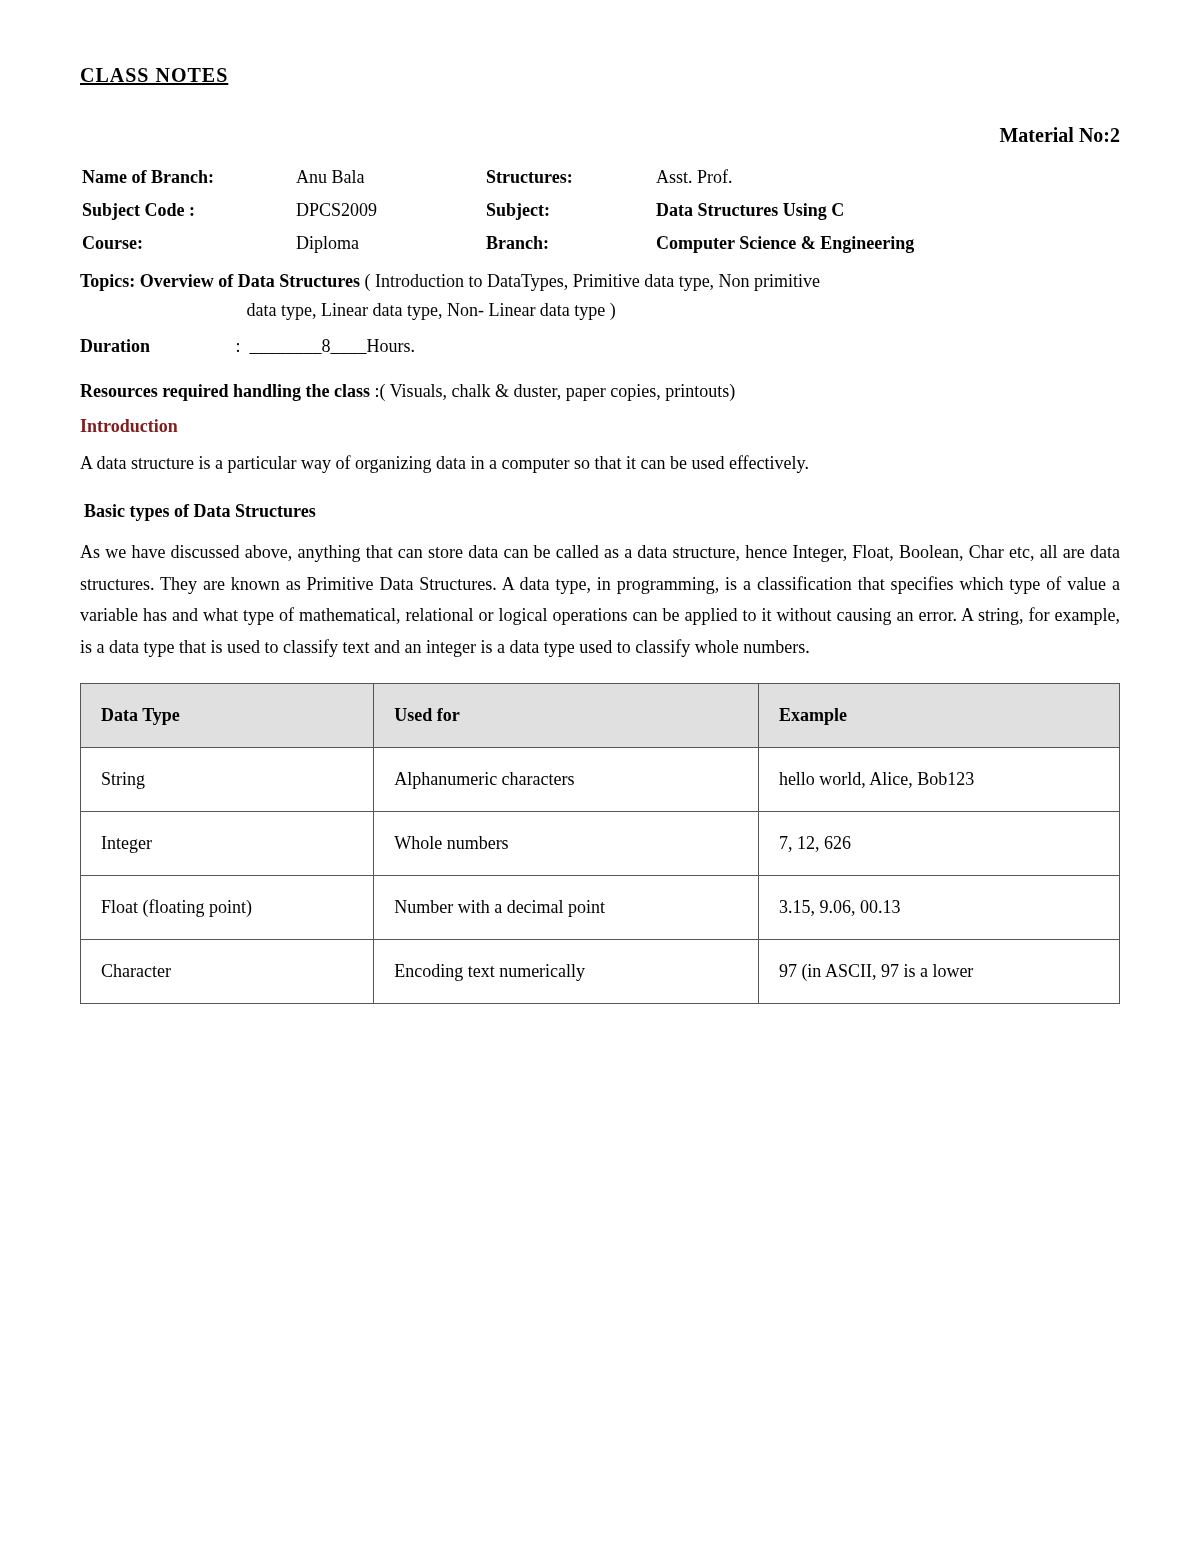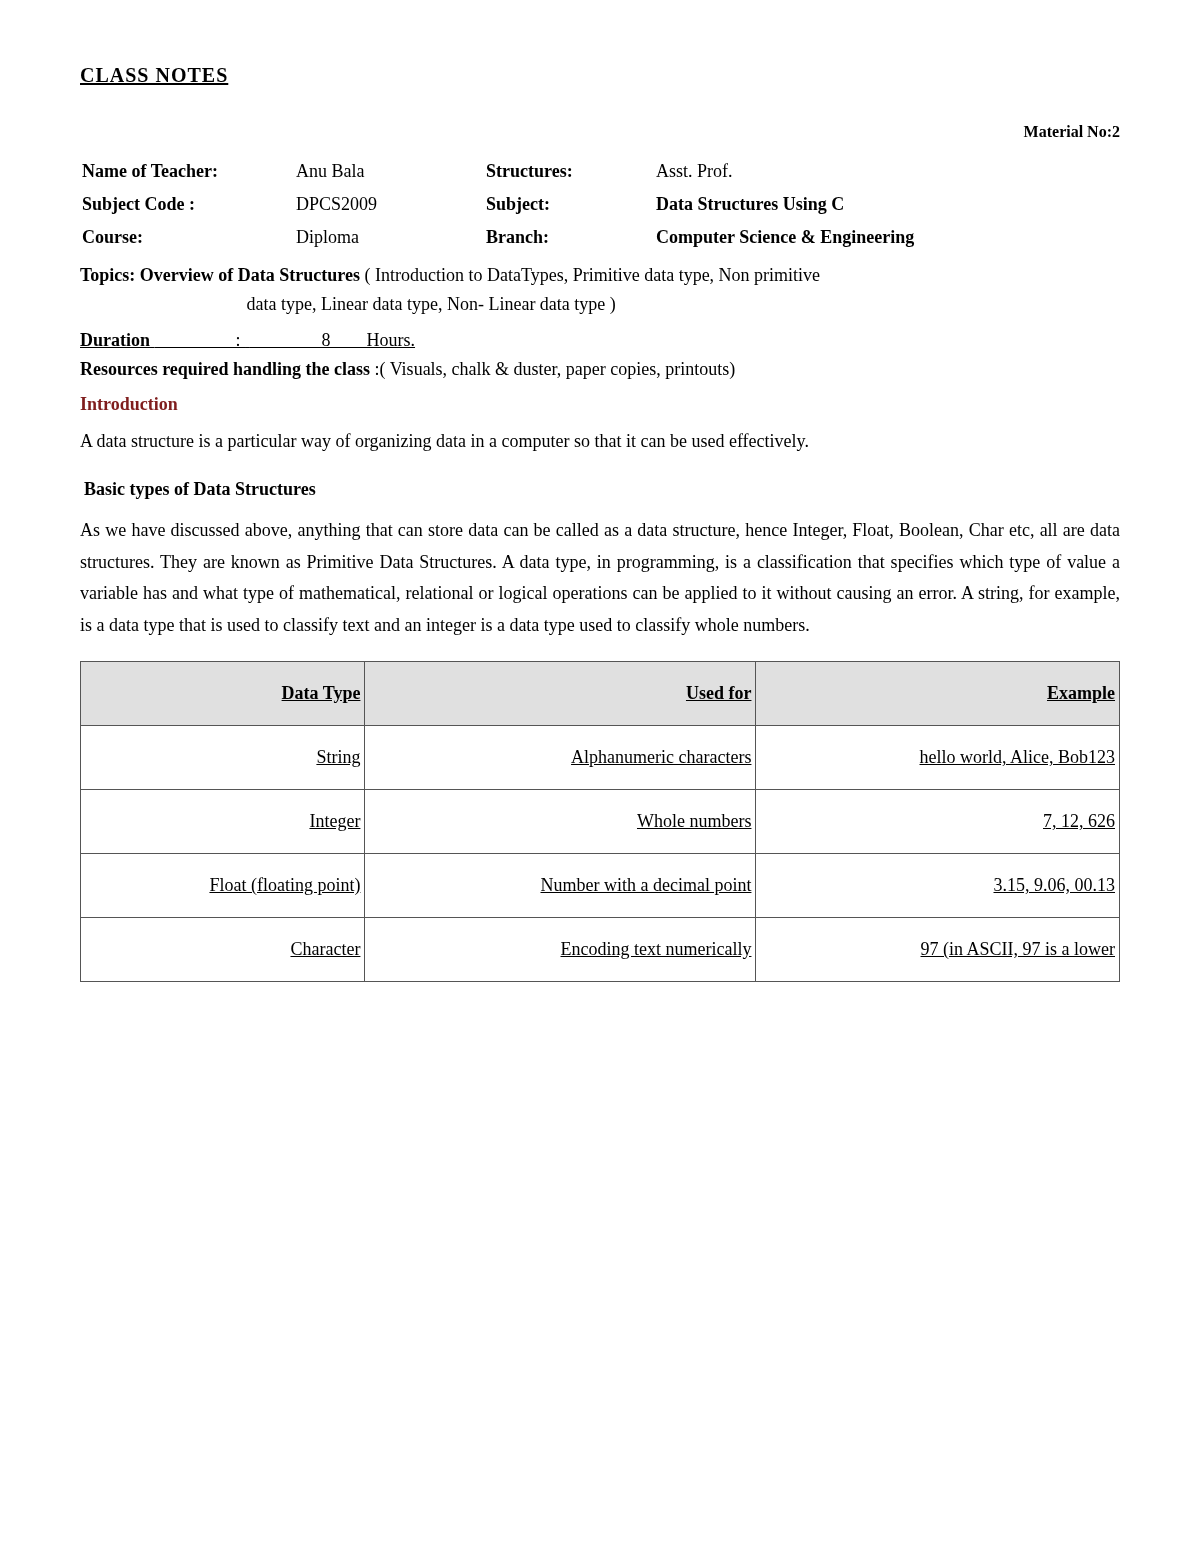--- a/index.html
+++ b/index.html
@@ -22,35 +22,34 @@
       font-weight: bold;
       text-decoration: underline;
       font-size: 20px;
       margin-bottom: 30px;
       letter-spacing: 1px;
     }
     .material-no {
       text-align: right;
       font-weight: bold;
       margin-bottom: 10px;
-      font-size: 16px;
+      font-size: 20px;
     }
     .topics-line {
       font-size: 18px;
       margin-bottom: 2px;
       line-height: 1.6;
     }
     .topics-line strong {
       font-weight: bold;
     }
     .duration-line {
       font-size: 18px;
       margin-top: 8px;
-      margin-bottom: 2px;
-      text-decoration: underline;
+      margin-bottom: 18px;
     }
     .duration-line strong {
       font-weight: bold;
     }
     .resources-line {
       font-size: 18px;
       margin-bottom: 4px;
     }
     .resources-line strong {
       font-weight: bold;
@@ -79,24 +78,23 @@
       text-align: justify;
     }
     .data-table {
       width: 100%;
       border-collapse: collapse;
       margin-top: 10px;
       font-size: 18px;
     }
     .data-table th, .data-table td {
       border: 1px solid #555;
-      padding: 18px 4px;
-      text-align: right;
+      padding: 18px 20px;
+      text-align: left;
       vertical-align: middle;
-      text-decoration: underline;
     }
     .data-table thead tr {
       background-color: #e0e0e0;
     }
     .data-table tbody tr {
       background-color: #ffffff;
     }
     .bold {
       font-weight: bold;
     }
@@ -128,21 +126,21 @@
 </head>
 <body>
 
 <div class="page-title">CLASS NOTES</div>
 
 <div class="material-no">Material No:2</div>
 
 <table class="header-table">
   <tbody>
       <tr>
-    <td class="lbl" style="width:200px;">Name of Teacher:</td>
+    <td class="lbl" style="width:200px;">Name of Branch:</td>
     <td class="lval" style="width:200px;">Anu Bala</td>
     <td class="rlbl" style="width:160px;">Structures:</td>
     <td class="rval">Asst. Prof.</td>
   </tr>
   <tr>
     <td class="lbl">Subject Code :</td>
     <td class="lval">DPCS2009</td>
     <td class="rlbl">Subject:</td>
     <td class="rval bold">Data Structures Using C</td>
   </tr>

